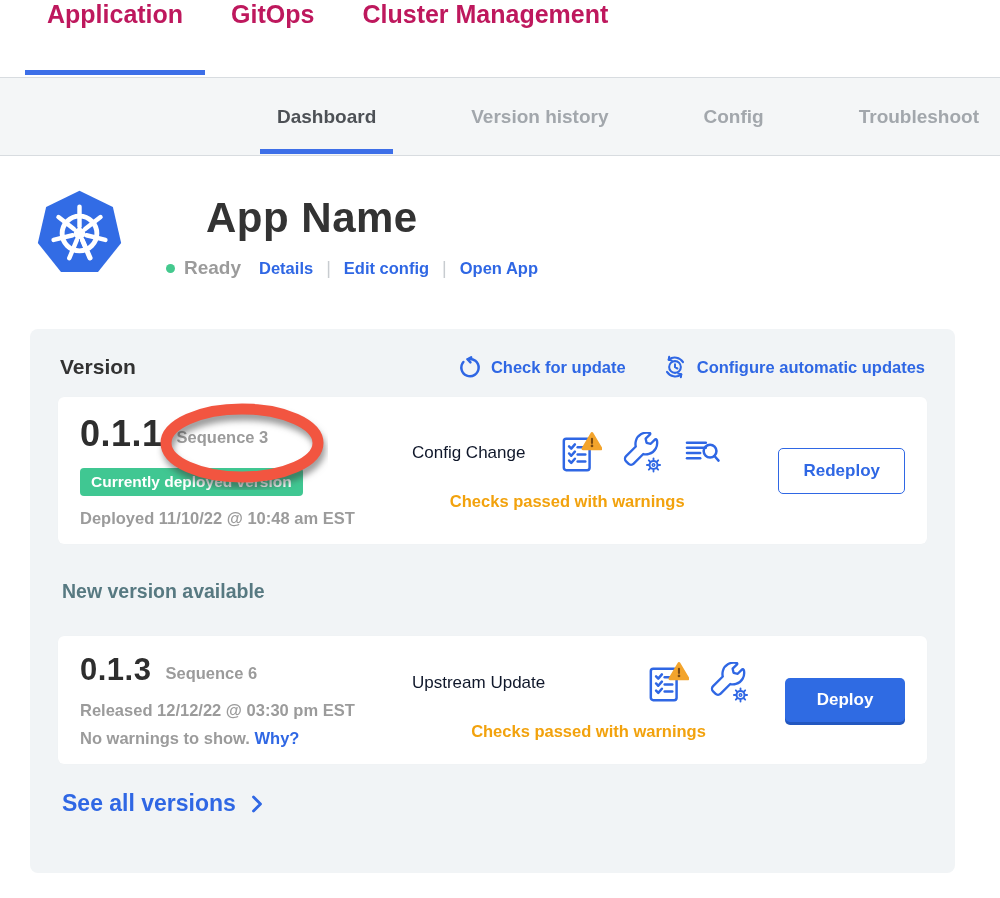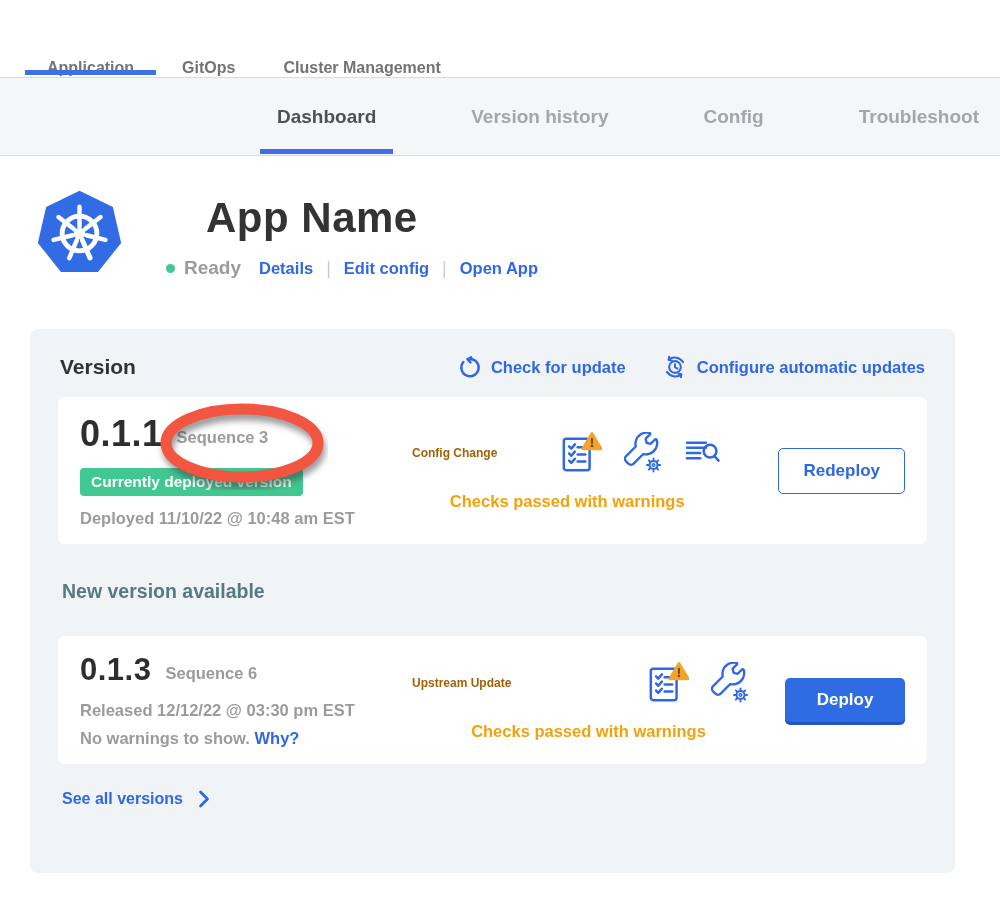--- a/index.html
+++ b/index.html
@@ -1,22 +1,22 @@
 <!DOCTYPE html>
 <html><head>
 <meta charset="utf-8">
 <style>
   * { box-sizing: border-box; margin: 0; padding: 0; }
   html,body { width:1000px; height:898px; background:#fff; overflow:hidden;
     font-family:"Liberation Sans","DejaVu Sans",sans-serif; }
 
   
   .topnav { height:77px; display:flex; align-items:center; padding-left:23px; background:#fff; }
-  .topnav-item { position:relative; height:100%; display:flex; align-items:flex-end;
-    padding:0 22px; margin:0 2px; font-size:16px; font-weight:700; color:#737373; cursor:pointer; }
+  .topnav-item { position:relative; height:100%; display:flex; align-items:flex-start;
+    padding:0 22px; margin:0 2px; font-size:25px; font-weight:700; color:#be185d; cursor:pointer; }
   .topnav-item.active::after { content:""; position:absolute; left:0; right:0; bottom:2px;
     height:5px; background:#3d6fe8; }
 
   
   .subnav { height:79px; background:#f4f6f7; border-top:1px solid #d8dce0; border-bottom:1px solid #d8dce0;
     display:flex; align-items:stretch; padding-left:260px; gap:61px; white-space:nowrap; }
   .subnav-item { position:relative; display:flex; align-items:center; padding:0 17px;
     font-size:19px; font-weight:600; color:#a2a7ac; cursor:pointer; }
   .subnav-item.active { color:#4d5156; font-weight:700; }
   .subnav-item.active::after { content:""; position:absolute; left:0; right:0; bottom:1px;
@@ -49,34 +49,34 @@
   .ver-num { font-size:36px; font-weight:800; color:#2e2e2e; letter-spacing:.5px; }
   .ver-num.small { font-size:31px; }
   .seq { font-size:16.5px; font-weight:600; color:#9b9b9b; margin-left:14px; margin-top:6px; }
   .badge { display:inline-block; margin-top:13px; background:#40c792; color:#fff;
     font-size:15.5px; font-weight:700; padding:5px 11px; border-radius:4px; }
   .meta-line { margin-top:13px; font-size:16.5px; font-weight:600; color:#9b9b9b; }
   .why-link { color:#2f67e4; font-weight:700; cursor:pointer; }
 
   .vcard-mid { flex:1; display:flex; flex-direction:column; justify-content:center; padding-right:20px; }
   .mid-top { display:flex; align-items:center; justify-content:space-between; }
-  .source-label { font-size:12px; font-weight:700; color:#a16207; }
+  .source-label { font-size:17px; font-weight:400; color:#0f172a; }
   .icon-row { display:flex; align-items:center; gap:20px; }
   .icon-btn { position:relative; cursor:pointer; display:flex; }
   .checks-text { margin-top:16px; text-align:center; font-size:16.5px; font-weight:700; color:#f2a20d; }
 
   .btn { font-family:inherit; font-size:17px; font-weight:700; border-radius:5px;
     padding:12px 24px; min-width:120px; cursor:pointer; }
   .btn-outline { background:#fff; color:#2f67e4; border:1.5px solid #2f67e4;margin-left:36px; }
   .btn-solid { background:#2f6be3; color:#fff; border:none; box-shadow:0 3px 0 #2257c0; }
 
   .new-version-heading { margin:36px 0 33px 4px; font-size:19.5px; font-weight:700; color:#577981; }
 
   .see-all { display:flex; align-items:center; gap:15px; margin:26px 0 13px 4px;
-    font-size:16px; font-weight:700; color:#2f67e4; cursor:pointer; }
+    font-size:23px; font-weight:700; color:#2f67e4; cursor:pointer; }
 
   .annotation-svg { position:absolute; left:76px; top:-15px; pointer-events:none; z-index:2; }
   .annotation-svg ellipse { filter:drop-shadow(2px 6px 3px rgba(55,55,55,.5)); }
 </style>
 </head>
 <body>
 
 <header class="topnav">
   <div class="topnav-item active">
       <span>Application</span>

